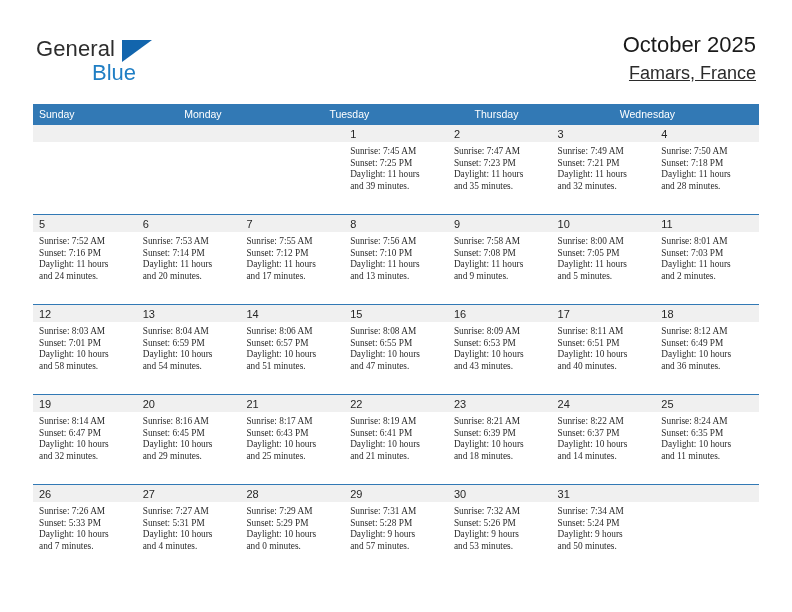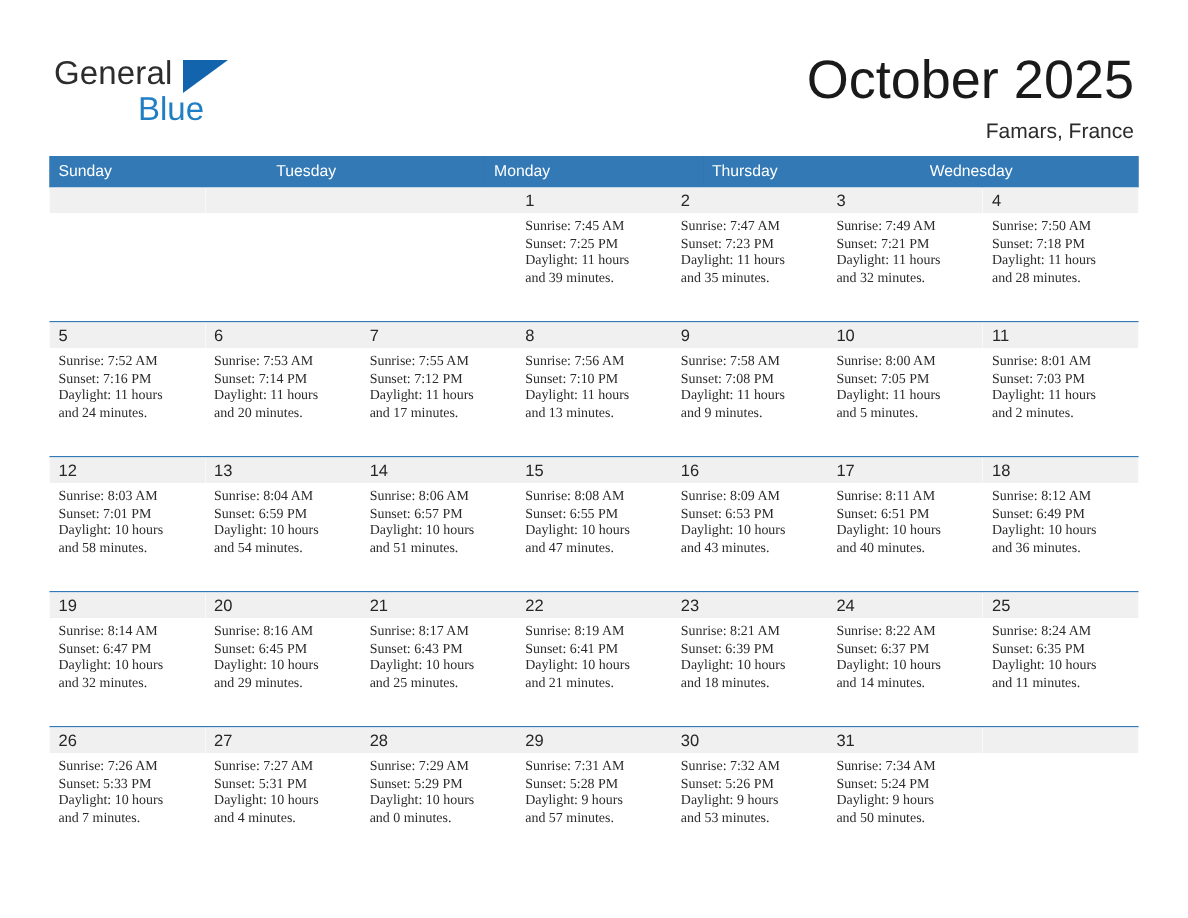--- a/index.html
+++ b/index.html
@@ -57,31 +57,32 @@
     font-family: "Liberation Sans", sans-serif;
   }
 
   .title-block {
     position: absolute;
     right: 36px;
     top: 32px;
     text-align: right;
   }
   .cal-title {
-    font-size: 36px;
+    font-size: 22px;
     color: #1a1a1a;
     font-weight: normal;
     line-height: 1.15;
     font-family: "Liberation Sans", sans-serif;
   }
   .cal-subtitle {
     margin-top: 6px;
-    font-size: 14px;
+    font-size: 18px;
     color: #2b2b2b;
     font-family: "Liberation Sans", sans-serif;
+    text-decoration: underline;
   }
 
   
   .calendar {
     position: absolute;
     left: 33px;
     top: 104px;
     width: 726px;
   }
   .weekday-row {
@@ -153,22 +154,22 @@
     <div class="title-block">
       <div class="cal-title">October 2025</div>
       <div class="cal-subtitle">Famars, France</div>
     </div>
 
   </div>
 
   <div class="calendar">
     <div class="weekday-row" id="weekday-row">
         <div class="wd">Sunday</div>
+        <div class="wd">Monday</div>
         <div class="wd">Tuesday</div>
-        <div class="wd">Monday</div>
         <div class="wd">Thursday</div>
         <div class="wd">Wednesday</div>
       </div>
     <div id="weeks-container">
         <div class="week-row">
           <div class="day-cell empty">
             <div class="day-num-band"></div>
             <div class="day-body"></div>
           </div>
           <div class="day-cell empty">

